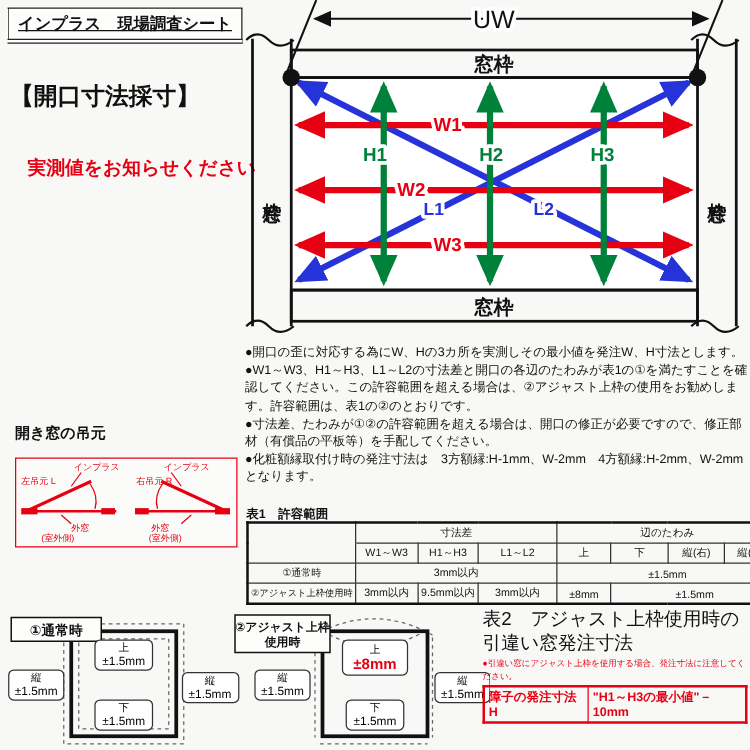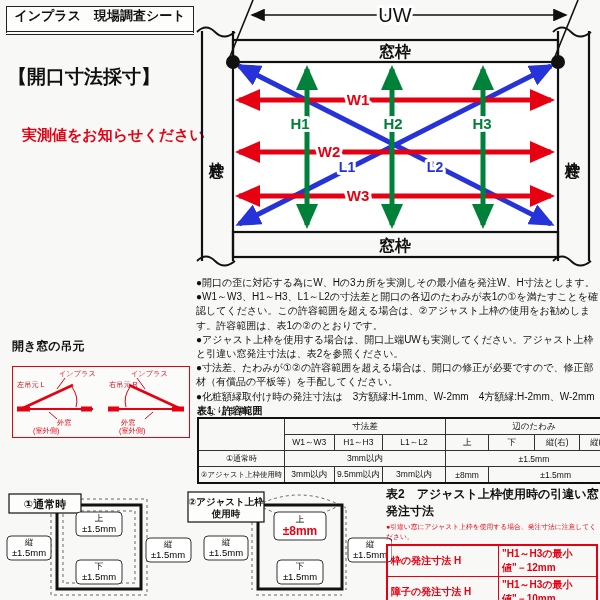--- a/index.html
+++ b/index.html
@@ -3,21 +3,21 @@
 <meta charset="utf-8">
 <style>
   html,body{margin:0;padding:0;}
   body{width:600px;height:600px;position:relative;background:#f8f8f6;
        font-family:"Liberation Sans","DejaVu Sans",sans-serif;color:#111;
        overflow:hidden;}
   .abs{position:absolute;}
   
   .hdr{left:6px;top:6px;width:186px;height:24px;border:1.5px solid #222;
        border-bottom:4px double #222;background:#fdfdfc;display:flex;
-       align-items:flex-start;justify-content:center;font-weight:bold;font-size:13px;}
+       align-items:center;justify-content:center;font-weight:bold;font-size:13px;text-decoration:underline;}
   .sec-title{left:8px;top:64px;font-size:19px;font-weight:bold;letter-spacing:0px;}
   .warn{left:8px;top:124px;color:#e60012;font-weight:bold;font-size:15px;line-height:1.5;}
   .warn .l2{padding-left:14px;}
   
   .notes{left:196px;top:276px;width:402px;font-size:10px;line-height:1.42;}
   .notes div{margin:0;}
   
   .hinge-title{left:12px;top:338px;font-size:12px;font-weight:bold;}
   .hinge-box{left:12px;top:366px;width:176px;height:70px;border:1.5px solid #e60012;background:#fbfbf9;}
   
@@ -26,21 +26,21 @@
   table{border-collapse:collapse;}
   .t1 table{width:427px;font-size:8.5px;text-align:center;}
   .t1 td,.t1 th{border:1px solid #333;padding:1px 1px;height:13px;font-weight:normal;}
   .t1 table{border:2px solid #111;}
   .t1 .lblcell{font-size:8px;}
   
   .d1{left:6px;top:488px;}
   .d2{left:186px;top:488px;}
   
   .t2wrap{left:386px;top:486px;width:213px;}
-  .t2cap{font-size:12px;font-weight:bold;color:#111;}
+  .t2cap{font-size:15px;font-weight:normal;color:#111;}
   .t2note{font-size:6.8px;color:#e60012;margin-top:2px;margin-bottom:2px;}
   .t2 table{width:212px;border:2.5px solid #e60012;}
   .t2 td{border:1.4px solid #e60012;color:#e60012;padding:1px 3px;height:15px;}
   .t2 tr.em td{font-weight:bold;font-size:10px;}
   svg text{font-family:"Liberation Sans","DejaVu Sans",sans-serif;}
   .halo{paint-order:stroke;stroke:#ffffff;stroke-width:6px;stroke-linejoin:round;}
 </style>
 </head>
 <body>
 
@@ -127,21 +127,20 @@
     <text class="halo" x="198" y="129" fill="#00813a">H2</text>
     <text class="halo" x="287" y="129" fill="#00813a">H3</text>
     <text class="halo" x="152" y="172" font-size="14" fill="#2533d9">L1</text>
     <text class="halo" x="240" y="172" font-size="14" fill="#2533d9">L2</text>
   </g>
 </svg>
 
 <div class="abs notes">
   <div>●開口の歪に対応する為にW、Hの3カ所を実測しその最小値を発注W、H寸法とします。</div>
   <div>●W1～W3、H1～H3、L1～L2の寸法差と開口の各辺のたわみが表1の①を満たすことを確認してください。この許容範囲を超える場合は、②アジャスト上枠の使用をお勧めします。許容範囲は、表1の②のとおりです。</div>
-  <div>●アジャスト上枠を使用する場合は、開口上端UWも実測してください。アジャスト上枠と引違い窓発注寸法は、表2を参照ください。</div>
   <div>●寸法差、たわみが①②の許容範囲を超える場合は、開口の修正が必要ですので、修正部材（有償品の平板等）を手配してください。</div>
   <div>●化粧額縁取付け時の発注寸法は　3方額縁:H-1mm、W-2mm　4方額縁:H-2mm、W-2mmとなります。</div>
 </div>
 
 <div class="abs hinge-title">開き窓の吊元</div>
 <div class="abs hinge-box">
   <svg width="176" height="68" viewBox="0 0 176 68">
     <g stroke="#e60012" fill="none">
 
       <line x1="5" y1="42" x2="80" y2="42" stroke-width="2"></line>
@@ -260,24 +259,20 @@
     <text x="184" y="70" font-size="9.5" text-anchor="middle">±1.5mm</text>
   </g>
 </svg>
 
 <div class="abs t2wrap">
   <div class="t2cap">表2　アジャスト上枠使用時の引違い窓発注寸法</div>
   <div class="t2note">●引違い窓にアジャスト上枠を使用する場合、発注寸法に注意してください。</div>
   <div class="t2">
     <table>
       <tbody>
-          <tr class="em">
-        <td style="width:104px;">枠の発注寸法 H</td>
-        <td>"H1～H3の最小値"－12mm</td>
-      </tr>
       <tr class="em">
         <td>障子の発注寸法 H</td>
         <td>"H1～H3の最小値"－10mm</td>
       </tr>
 
     </tbody>
       </table>
   </div>
 </div>
 

